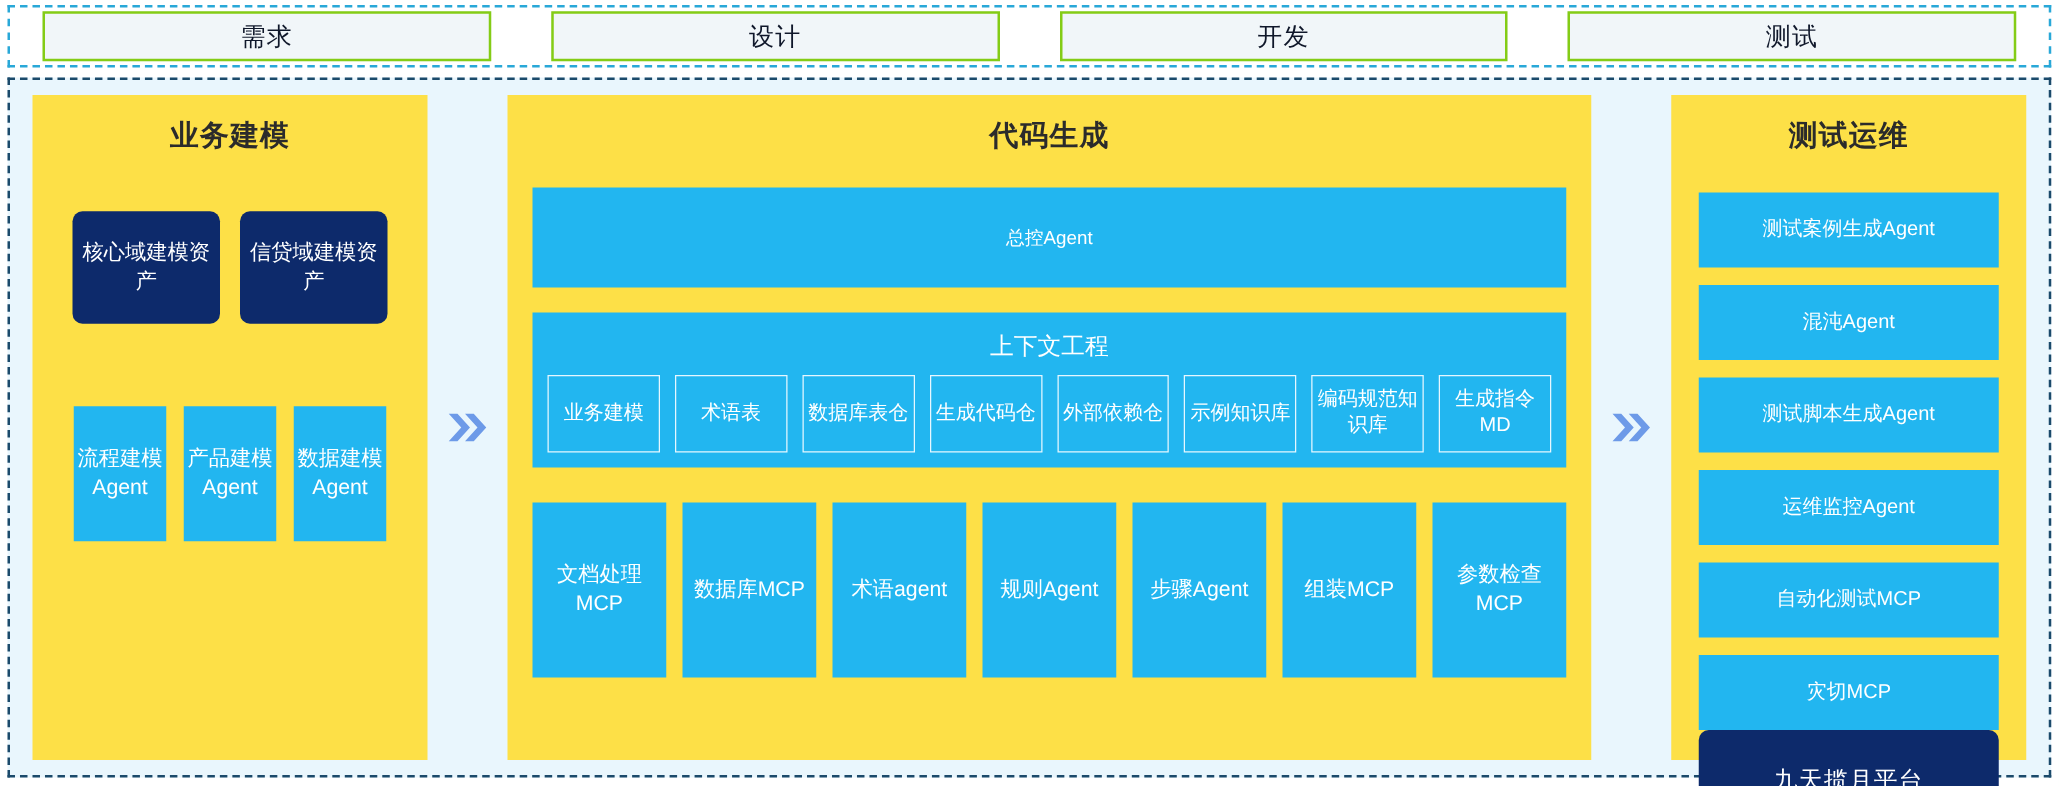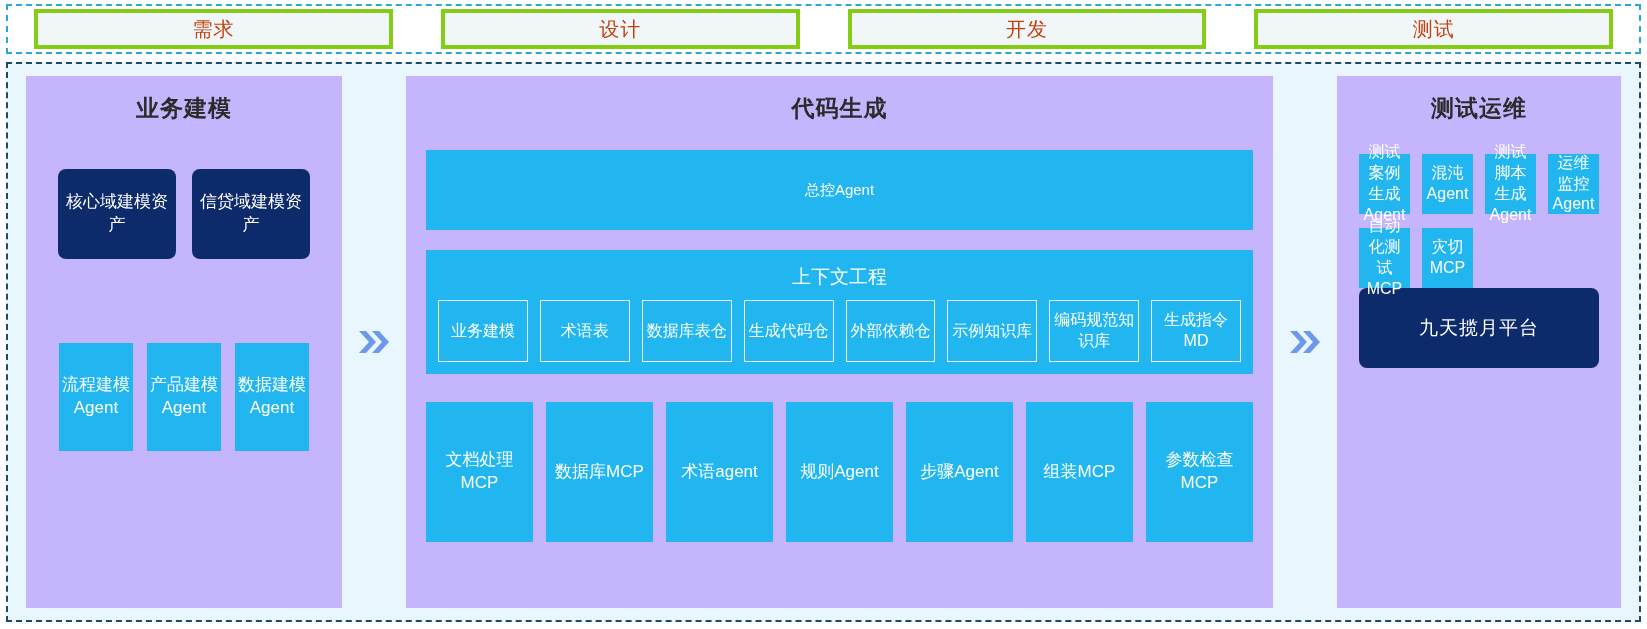--- a/index.html
+++ b/index.html
@@ -19,43 +19,43 @@
     border: 2px dashed #29a8d8;
     display: flex;
     align-items: center;
     gap: 48px;
     padding: 0 26px;
   }
   .phase-box {
     flex: 1 1 0;
     height: 40px;
     background: #f1f6f9;
-    border: 4px solid #84cc16;
+    border: 2px solid #84cc16;
     display: flex;
     align-items: center;
     justify-content: center;
     font-size: 20px;
-    color: #c2410c;
+    color: #0f172a;
     letter-spacing: 1px;
   }
 
   
   .main-frame {
     position: absolute;
     left: 6px; top: 62px;
     width: 1635px; height: 560px;
     border: 2px dashed #1b4a6b;
     background: #e9f6fd;
     display: flex;
     align-items: stretch;
     padding: 12px 18px 12px 18px;
   }
 
   .panel {
-    background: #c4b5fd;
+    background: #fde047;
     position: relative;
   }
   .panel-title {
     text-align: center;
     font-size: 23px;
     font-weight: bold;
     color: #2b2b2b;
     padding-top: 17px;
     letter-spacing: 1px;
   }
@@ -75,21 +75,21 @@
     color: #fff;
     font-size: 17px;
     line-height: 1.35;
     display: flex; align-items: center; justify-content: center;
     text-align: center;
   }
   .model-agent-row {
     display: flex;
     justify-content: center;
     gap: 14px;
-    margin-top: 84px;
+    margin-top: 66px;
   }
   .model-agent {
     width: 74px; height: 108px;
     background: #22b6f0;
     color: #fff;
     font-size: 17px;
     line-height: 1.35;
     display: flex; align-items: center; justify-content: center;
     text-align: center;
   }
@@ -158,21 +158,21 @@
     display: flex; align-items: center; justify-content: center;
     text-align: center;
     padding: 0 2px;
   }
 
   
   .panel-right { width: 284px; flex: 0 0 284px; }
   .right-inner { padding: 8px 22px 0 22px; }
   .test-grid {
     display: grid;
-    grid-template-columns: 1fr 1fr 1fr 1fr;
+    grid-template-columns: 1fr;
     gap: 14px 12px;
     margin-top: 22px;
   }
   .test-box {
     height: 60px;
     background: #22b6f0;
     color: #fff;
     font-size: 16px;
     line-height: 1.3;
     display: flex; align-items: center; justify-content: center;

